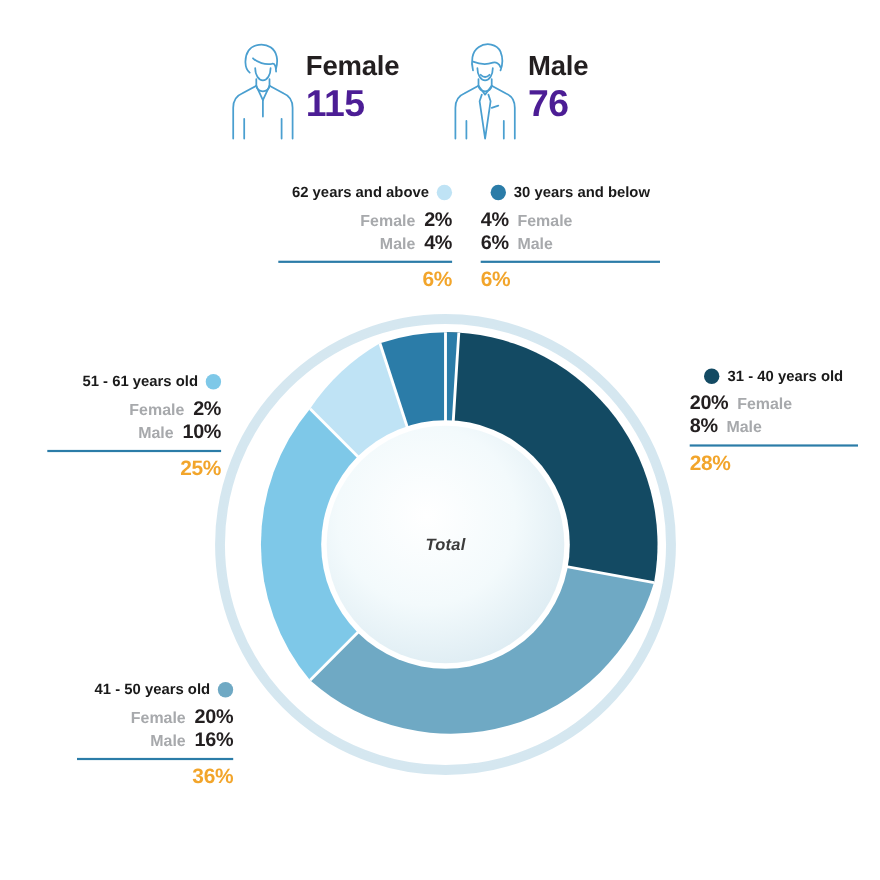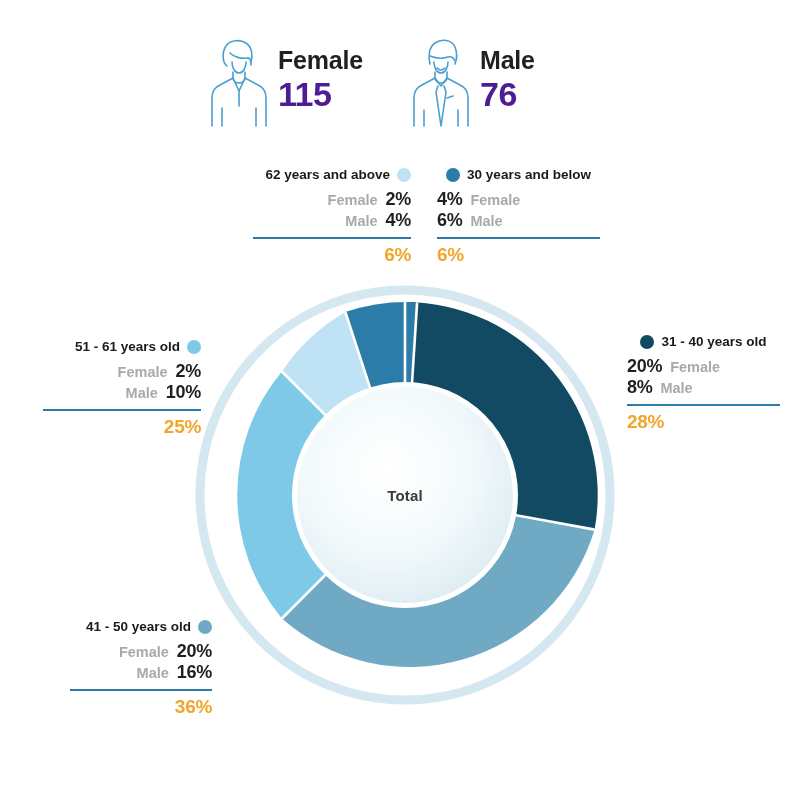--- a/index.html
+++ b/index.html
@@ -144,20 +144,21 @@
     position: absolute;
     left: 0;
     top: 0;
     width: 420px;
     height: 420px;
     display: flex;
     flex-direction: column;
     align-items: center;
     justify-content: center;
     pointer-events: none;
+    font-style: italic;
   }
   .center-total-word {
     font-size: 15px;
     font-weight: bold;
     color: #3b3b3b;
     letter-spacing: 0.2px;
   }
   .center-total-num {
     font-size: 62px;
     font-weight: bold;

